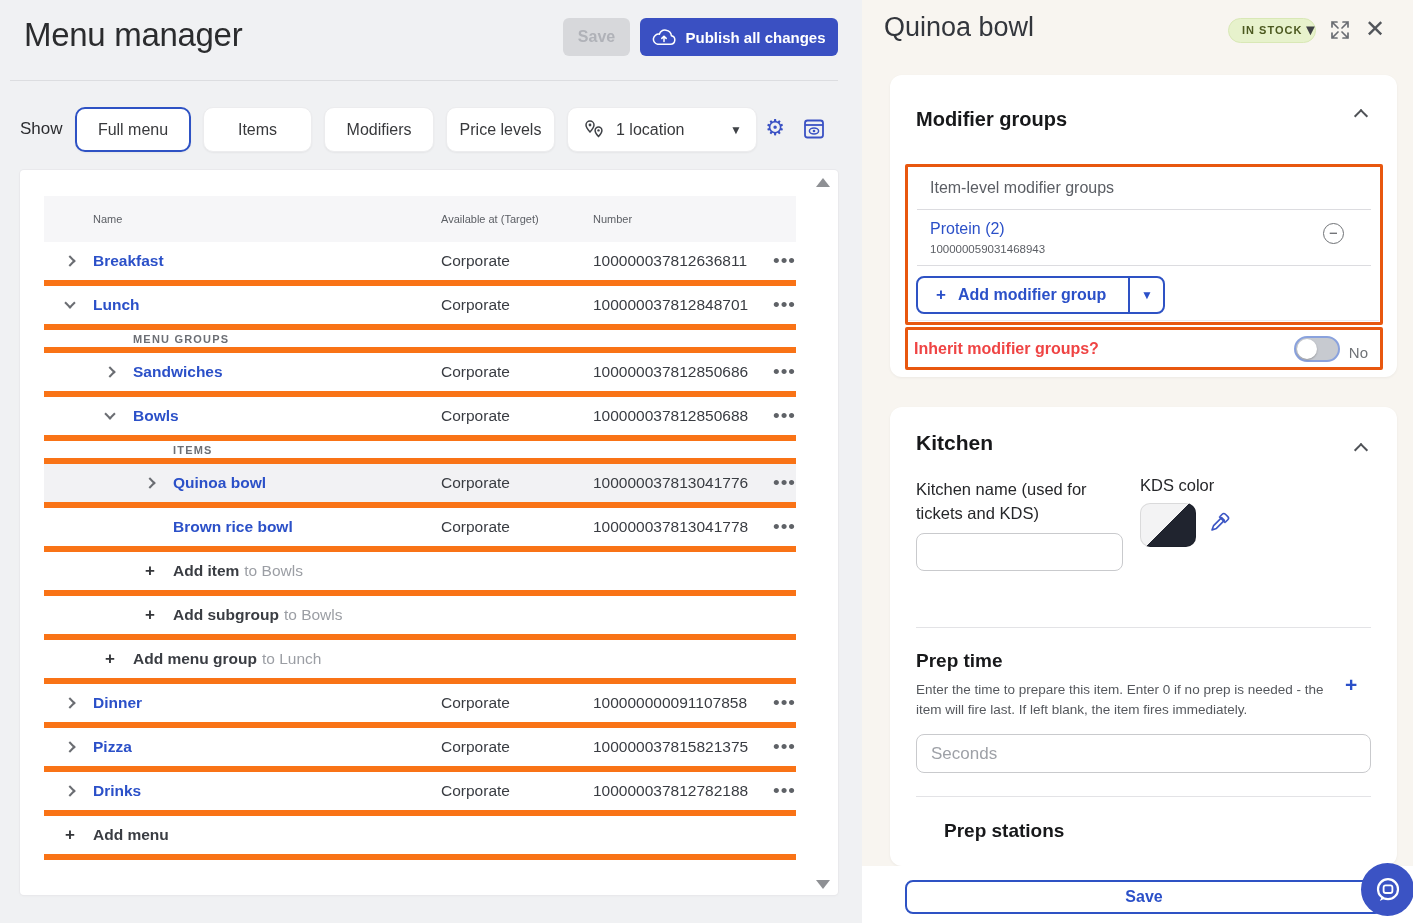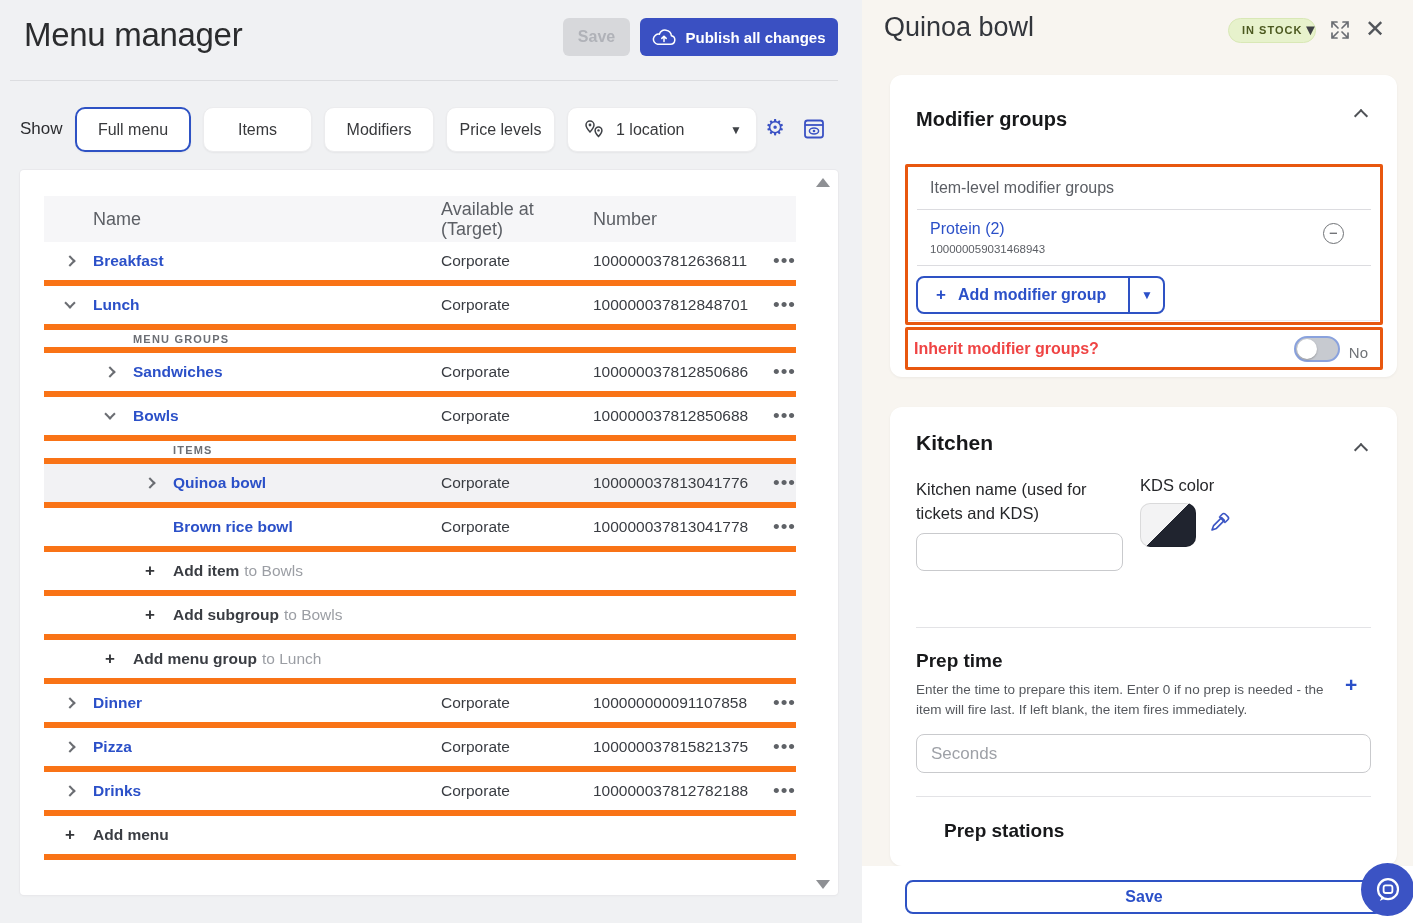--- a/index.html
+++ b/index.html
@@ -22,21 +22,21 @@
   .loc-select .caret { margin-left:auto; color:#3f4247; font-size:12px; }
   .gear-btn { position:absolute; left:763px; top:116px; width:24px; height:24px; color:#3a51c4; font-size:22px; line-height:24px; text-align:center; cursor:pointer; }
   .preview-btn { position:absolute; left:802px; top:117px; width:24px; height:24px; cursor:pointer; }
 
   
   .menu-table { position:absolute; left:20px; top:170px; width:818px; height:725px; background:#fff; border-radius:4px; box-shadow:0 0 0 1px #e9e9ec, 0 1px 3px rgba(0,0,0,.04); }
   .scroll-up, .scroll-down { position:absolute; right:8px; width:0; height:0; border-left:7px solid transparent; border-right:7px solid transparent; cursor:pointer; }
   .scroll-up { top:8px; border-bottom:9px solid #8e9094; }
   .scroll-down { bottom:6px; border-top:9px solid #8e9094; }
 
-  .thead { position:absolute; left:24px; top:26px; width:752px; height:46px; background:#f6f6f8; display:grid; grid-template-columns:397px 152px 180px 23px; align-items:center; color:#5c5f65; font-size:18px; }
+  .thead { position:absolute; left:24px; top:26px; width:752px; height:46px; background:#f6f6f8; display:grid; grid-template-columns:397px 152px 180px 23px; align-items:center; color:#5c5f65; font-size:11px; }
   .thead .hname { padding-left:49px; }
   .thead .havail { line-height:20px; width:110px; }
   .trows { position:absolute; left:24px; top:72px; width:752px; }
   .trow { display:grid; grid-template-columns:397px 152px 180px 23px; align-items:center; border-bottom:6px solid #f97316; background:#fff; }
   .trow.data { height:44px; }
   .trow.selected { background:#f2f2f4; }
   .trow .name { display:flex; align-items:center; }
   .lvl0 .name{ padding-left:21px } .lvl1 .name{ padding-left:61px } .lvl2 .name{ padding-left:101px }
   .chev { width:10px; height:10px; margin-right:18px; position:relative; flex:none; cursor:pointer; }
   .chev:before { content:""; position:absolute; left:1px; top:1px; width:6px; height:6px; border-right:2px solid #6a6d72; border-bottom:2px solid #6a6d72; }

